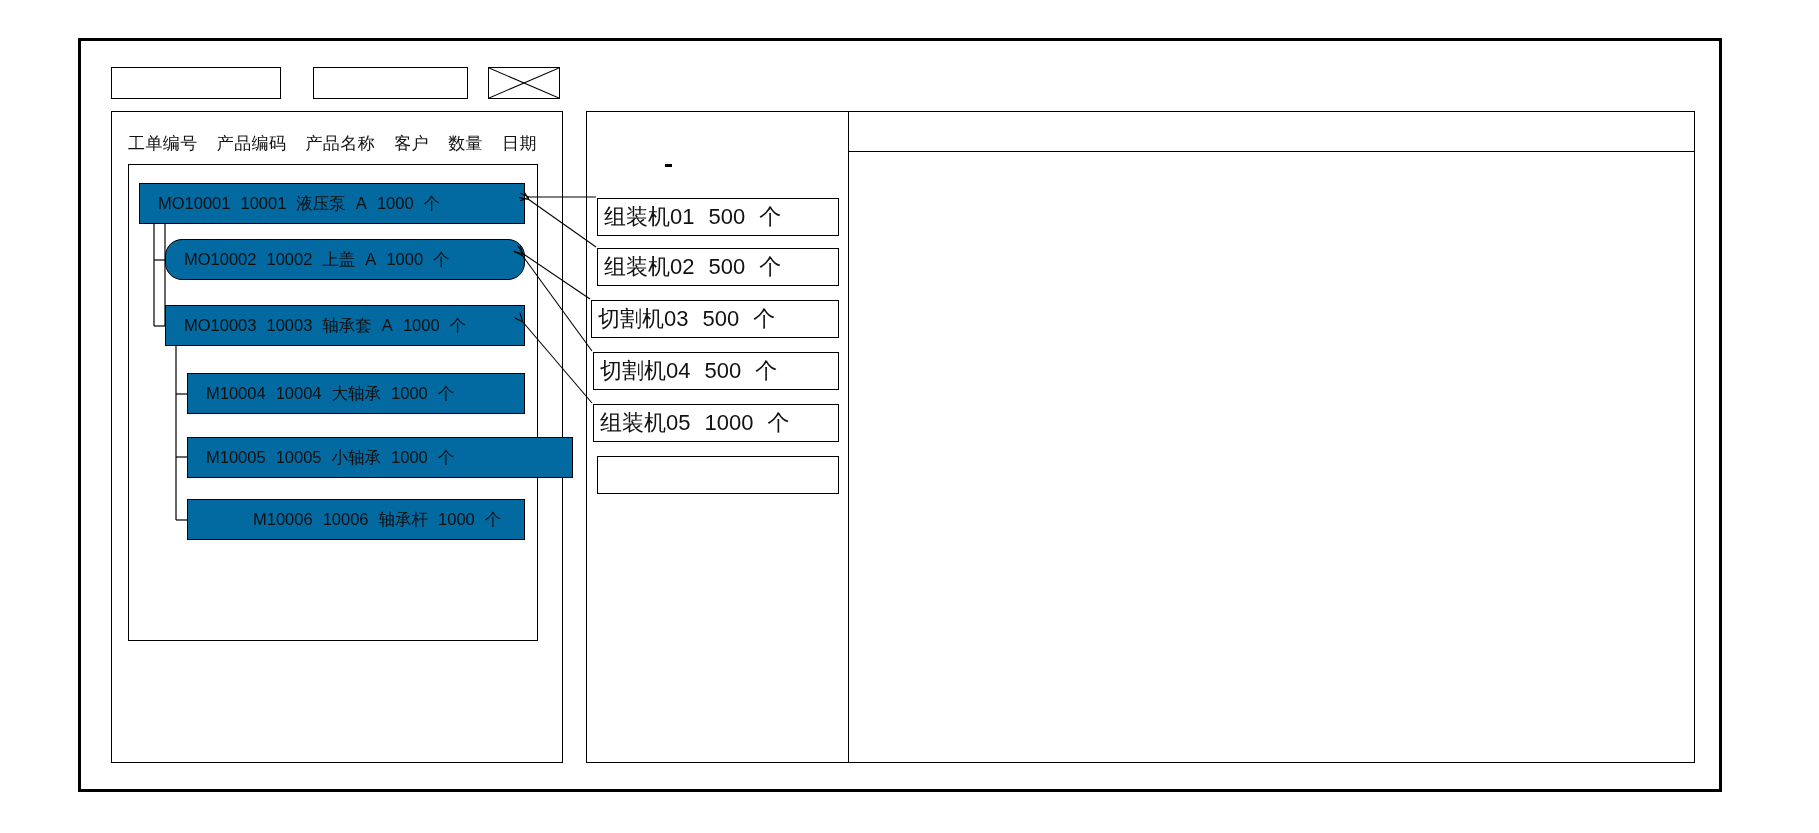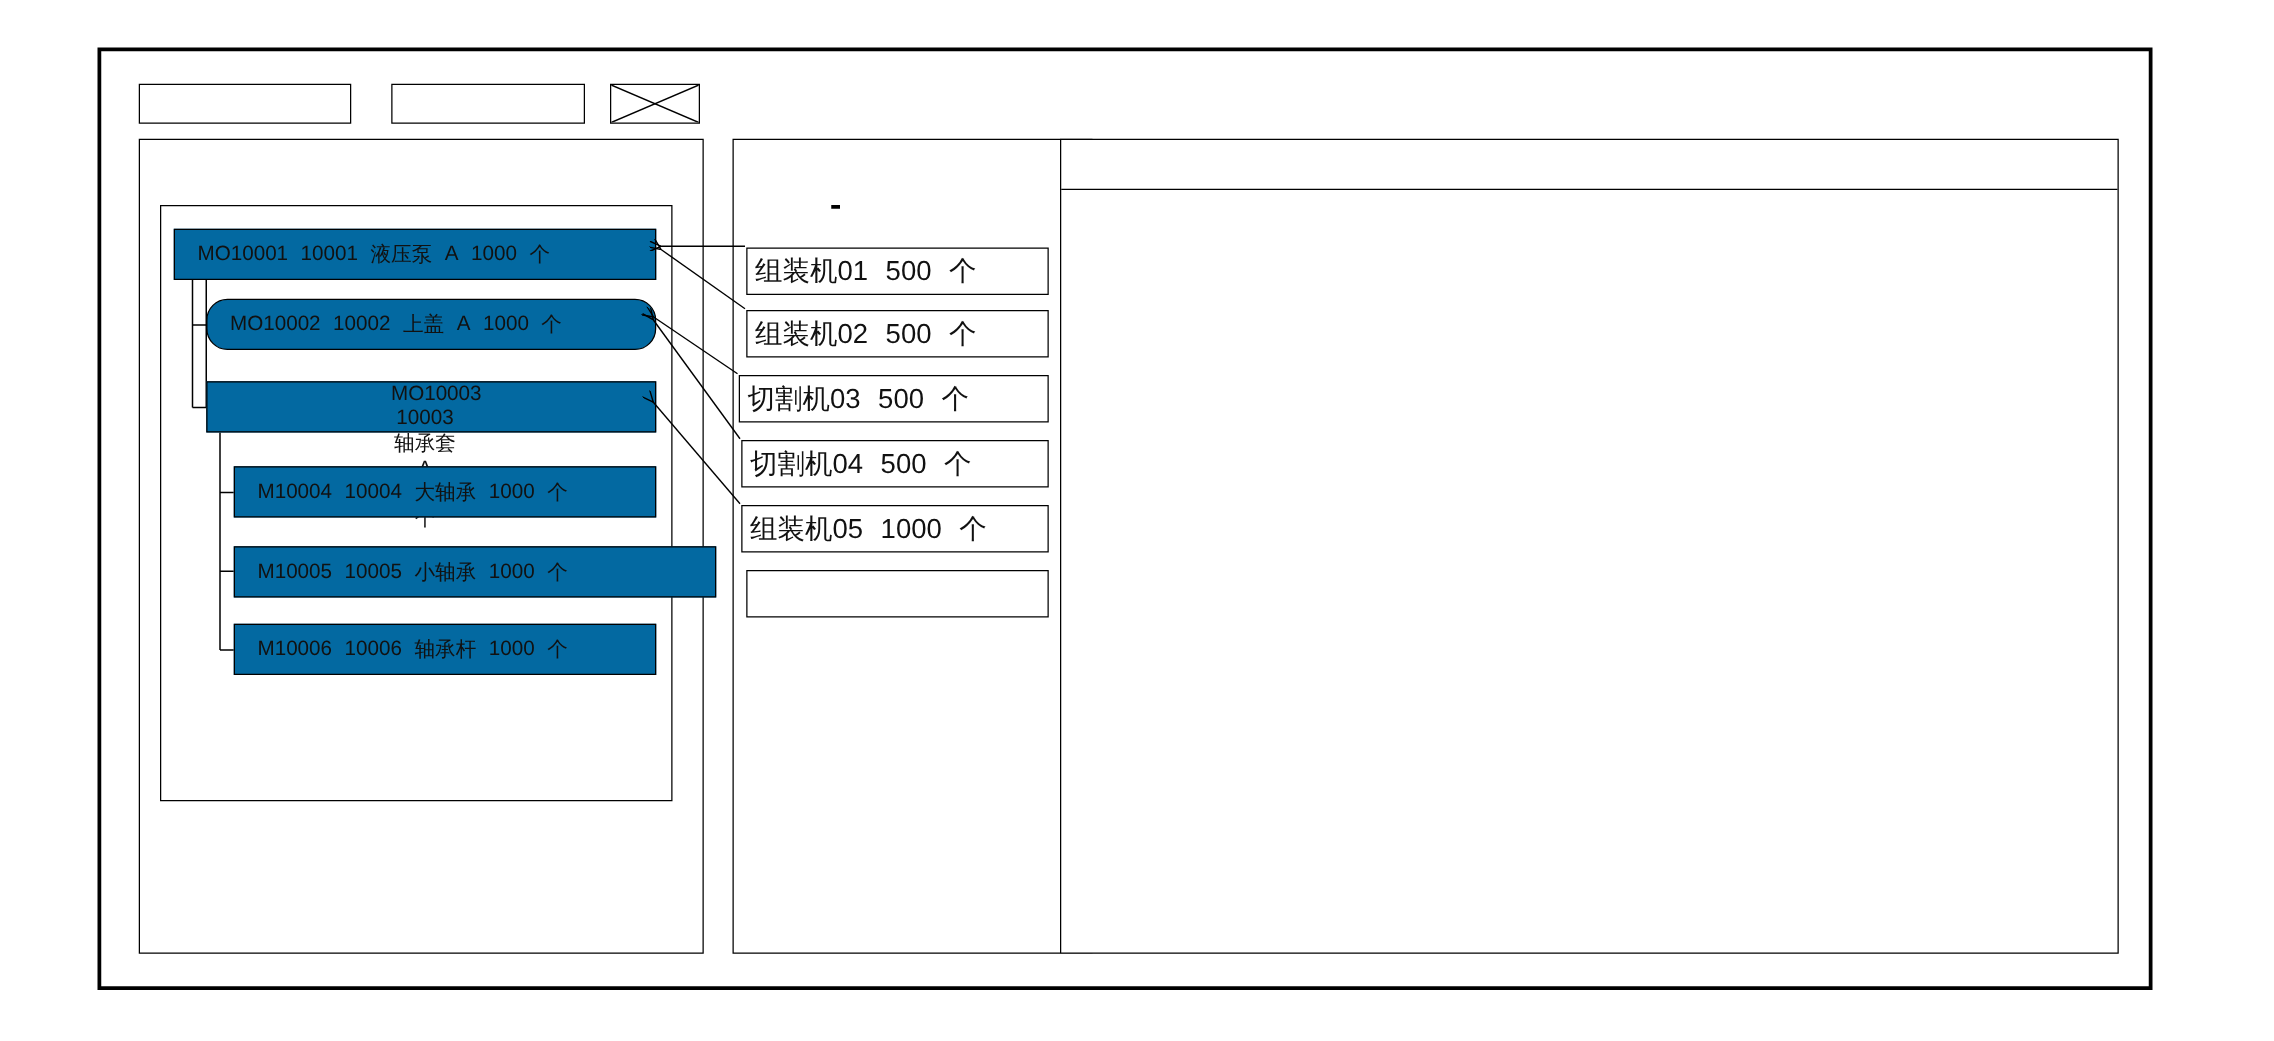--- a/index.html
+++ b/index.html
@@ -93,24 +93,24 @@
     align-items: center;
     white-space: nowrap;
     font-size: 16.5px;
   }
   .tree-row .cell { margin-right: 10px; }
   .tree-row .cell:first-child { margin-left: 18px; }
 
   
   #tree-row-0 { left: 10px; top: 18px;  width: 386px; }
   #tree-row-1 { left: 36px; top: 74px;  width: 360px; border-radius: 17px; }
-  #tree-row-2 { left: 36px; top: 140px; width: 360px; flex-direction: column; }
+  #tree-row-2 { left: 36px; top: 140px; width: 360px; }
   #tree-row-3 { left: 58px; top: 208px; width: 338px; }
   #tree-row-4 { left: 58px; top: 272px; width: 386px; }
-  #tree-row-5 { left: 58px; top: 334px; width: 338px; }
+  #tree-row-5 { left: 58px; top: 334px; width: 338px; padding-left: 47px; }
 
   #tree-connectors {
     position: absolute;
     left: 0; top: 0;
     width: 410px; height: 477px;
     pointer-events: none;
   }
 
   
   #middle-marker {
@@ -184,20 +184,28 @@
     <div class="tb-box" id="toolbar-action">
       <svg viewBox="0 0 72 32" preserveAspectRatio="none">
         <line x1="0" y1="0" x2="72" y2="32" stroke="#000" stroke-width="1.2"></line>
         <line x1="0" y1="32" x2="72" y2="0" stroke="#000" stroke-width="1.2"></line>
       </svg>
     </div>
   </div>
 
   <div class="panel" id="left-panel">
 
+    <div id="order-columns">
+      <span>工单编号</span>
+      <span>产品编码</span>
+      <span>产品名称</span>
+      <span>客户</span>
+      <span>数量</span>
+      <span>日期</span>
+    </div>
 
     <div id="order-tree-frame">
 
       <svg id="tree-connectors">
 
         <line x1="36" y1="59" x2="36" y2="161" stroke="#000" stroke-width="1.2"></line>
         <line x1="36" y1="95" x2="36" y2="95" stroke="#000" stroke-width="1.2"></line>
         <line x1="36" y1="95" x2="36" y2="95" stroke="#000" stroke-width="1.2"></line>
         <line x1="36" y1="95" x2="37" y2="95" stroke="#000" stroke-width="1.2"></line>
         <line x1="36" y1="95" x2="36" y2="95" stroke="#000" stroke-width="1.2"></line>

